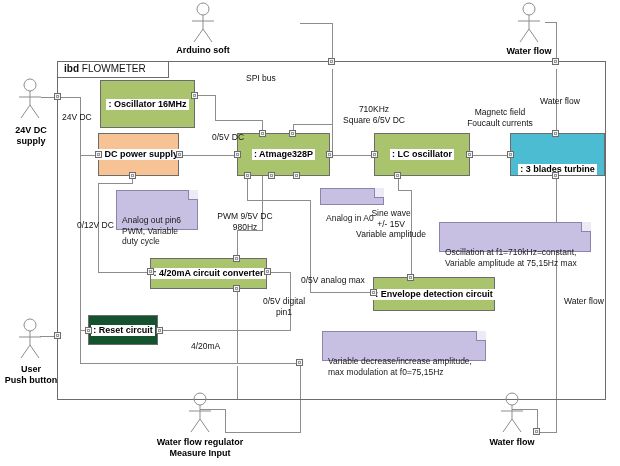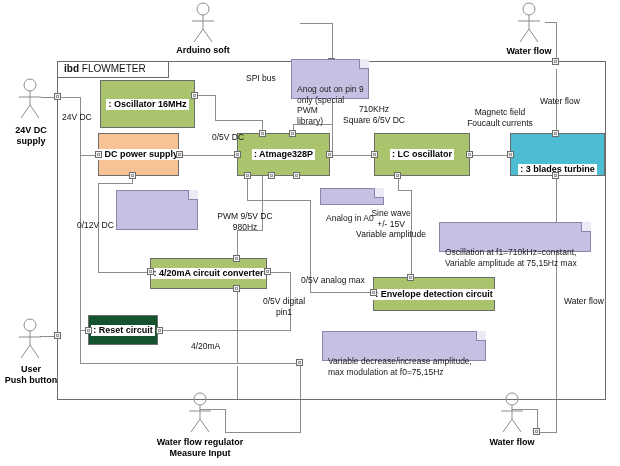--- a/index.html
+++ b/index.html
@@ -209,30 +209,27 @@
   <div class="port" style="left:233px;top:255px;"></div>
   <div class="port" style="left:233px;top:285px;"></div>
   <div class="port" style="left:264px;top:268px;"></div>
 
   <div class="port" style="left:370px;top:289px;"></div>
   <div class="port" style="left:407px;top:274px;"></div>
 
   <div class="port" style="left:85px;top:327px;"></div>
   <div class="port" style="left:156px;top:327px;"></div>
 
-  <div class="note" style="left:291px;top:59px;width:78px;height:40px;">
-    <span class="fold"></span>
-    <span>Anog out on pin 9
-only (special PWM
-library)</span>
-  </div>
 
 
   <div class="note" style="left:116px;top:190px;width:82px;height:40px;">
     <span class="fold"></span>
+    <span>Analog out pin6
+PWM, Variable
+duty cycle</span>
   </div>
 
   <div class="note" style="left:320px;top:188px;width:64px;height:17px;">
     <span class="fold"></span>
     <span>Analog in A0</span>
   </div>
 
   <div class="note" style="left:439px;top:222px;width:152px;height:30px;">
     <span class="fold"></span>
     <span>Oscillation at f1=710kHz=constant,

